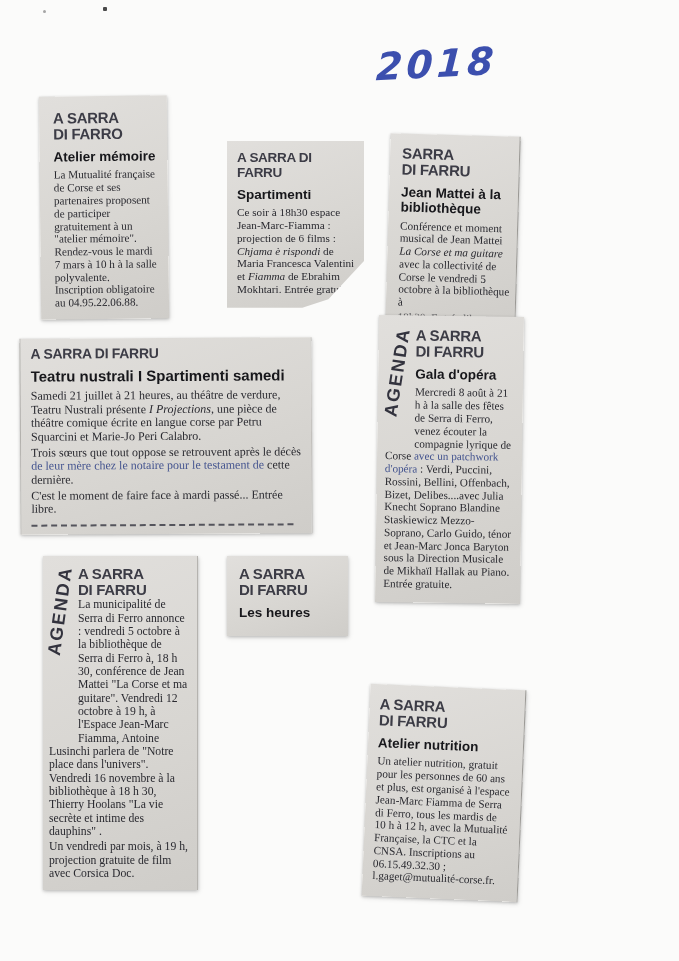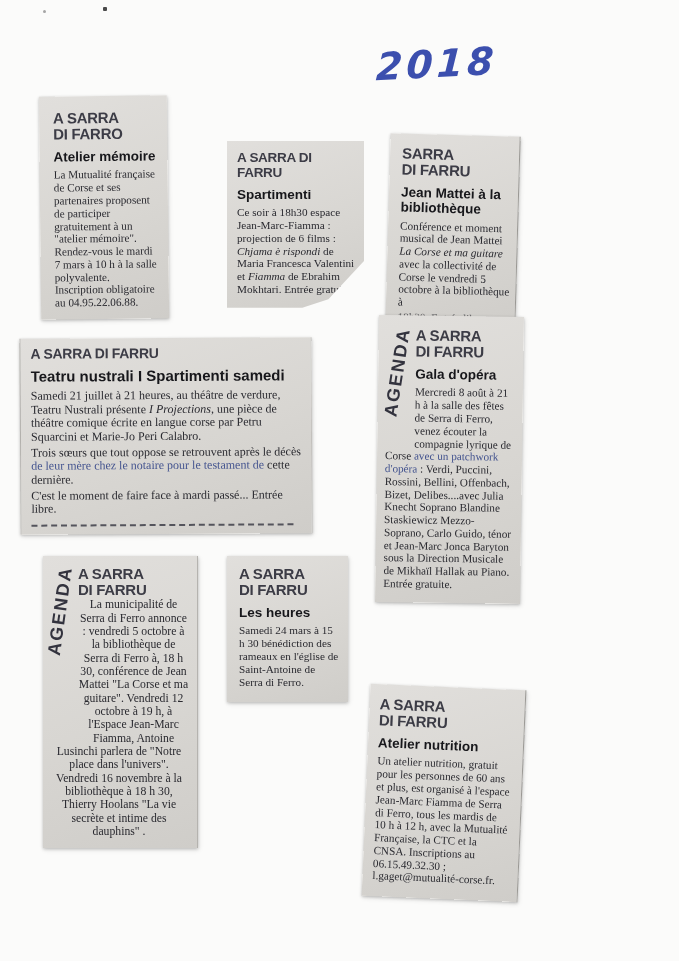--- a/index.html
+++ b/index.html
@@ -73,21 +73,21 @@
   .c4{left:20px;top:338px;width:292px;padding:8px 10px 8px 10px;
       border-left:1px solid #b3b1ad;border-right:1px solid #c3c1bd;transform:rotate(-0.3deg);}
   .c4 .hdr{font-size:14px;}
   .c4 .bodyp{font-size:12px;}
   .c4 .headline{font-size:15px;}
   .dash{border-top:2px dashed #54545c;margin-top:8px;width:97%;height:0;}
   .c5{left:377px;top:316px;width:145px;padding:12px 8px 10px 8px;transform:rotate(0.8deg);}
   .c5 .agenda{height:108px;}
   .c6{left:43px;top:556px;width:155px;padding:10px 8px 8px 6px;border-right:1px solid #b5b3af;}
   .c6 .agenda{height:162px;}
-  .c6 .bodyp{font-size:11.7px;text-align:center;}
+  .c6 .bodyp{font-size:11.7px;}
   .c7{left:227px;top:556px;width:121px;padding:10px 8px 12px 12px;}
   .c8{left:366px;top:687px;width:156px;padding:12px 10px 12px 10px;transform:rotate(2.4deg);
       border-right:1px solid #9a9894;}
 
   
   .year{
     position:absolute;left:376px;top:42px;
     font-family:"DejaVu Sans",sans-serif;
     font-style:italic;font-weight:600;
     font-size:38px;letter-spacing:4px;
@@ -162,29 +162,29 @@
 
   <article class="clip c6">
     <div class="agenda">
       <span class="agenda-text">AGENDA</span>
     </div>
     <div class="hdr">
       <span class="hl">A SARRA</span>
       <span class="hl">DI FARRU</span>
     </div>
     <p class="bodyp"><span>La municipalité de Serra di Ferro annonce : vendredi 5 octobre à la bibliothèque de Serra di Ferro à, 18 h 30, conférence de Jean Mattei "La Corse et ma guitare". Vendredi 12 octobre à 19 h, à l'Espace Jean-Marc Fiamma, Antoine Lusinchi parlera de "Notre place dans l'univers". Vendredi 16 novembre à la bibliothèque à 18 h 30, Thierry Hoolans "La vie secrète et intime des dauphins" .</span></p>
+    <p class="bodyp"><span>Un vendredi par mois, à 19 h, projection gratuite de film avec Corsica Doc.</span></p>
   </article>
 
   <article class="clip c7">
     <div class="hdr">
       <span class="hl">A SARRA</span>
       <span class="hl">DI FARRU</span>
     </div>
     <h2 class="headline">Les heures</h2>
-    <p class="bodyp"><span>Samedi 24 mars à 15 h 30 bénédiction des rameaux en l'église de Saint-Antoine de Serra di Ferro.</span></p>
   </article>
 
   <article class="clip c8">
     <div class="hdr">
       <span class="hl">A SARRA</span>
       <span class="hl">DI FARRU</span>
     </div>
     <h2 class="headline">Atelier nutrition</h2>
     <p class="bodyp"><span>Un atelier nutrition, gratuit pour les personnes de 60 ans et plus, est organisé à l'espace Jean-Marc Fiamma de Serra di Ferro, tous les mardis de 10 h à 12 h, avec la Mutualité Française, la CTC et la CNSA. Inscriptions au 06.15.49.32.30 ; l.gaget@mutualité-corse.fr.</span></p>
   </article>

